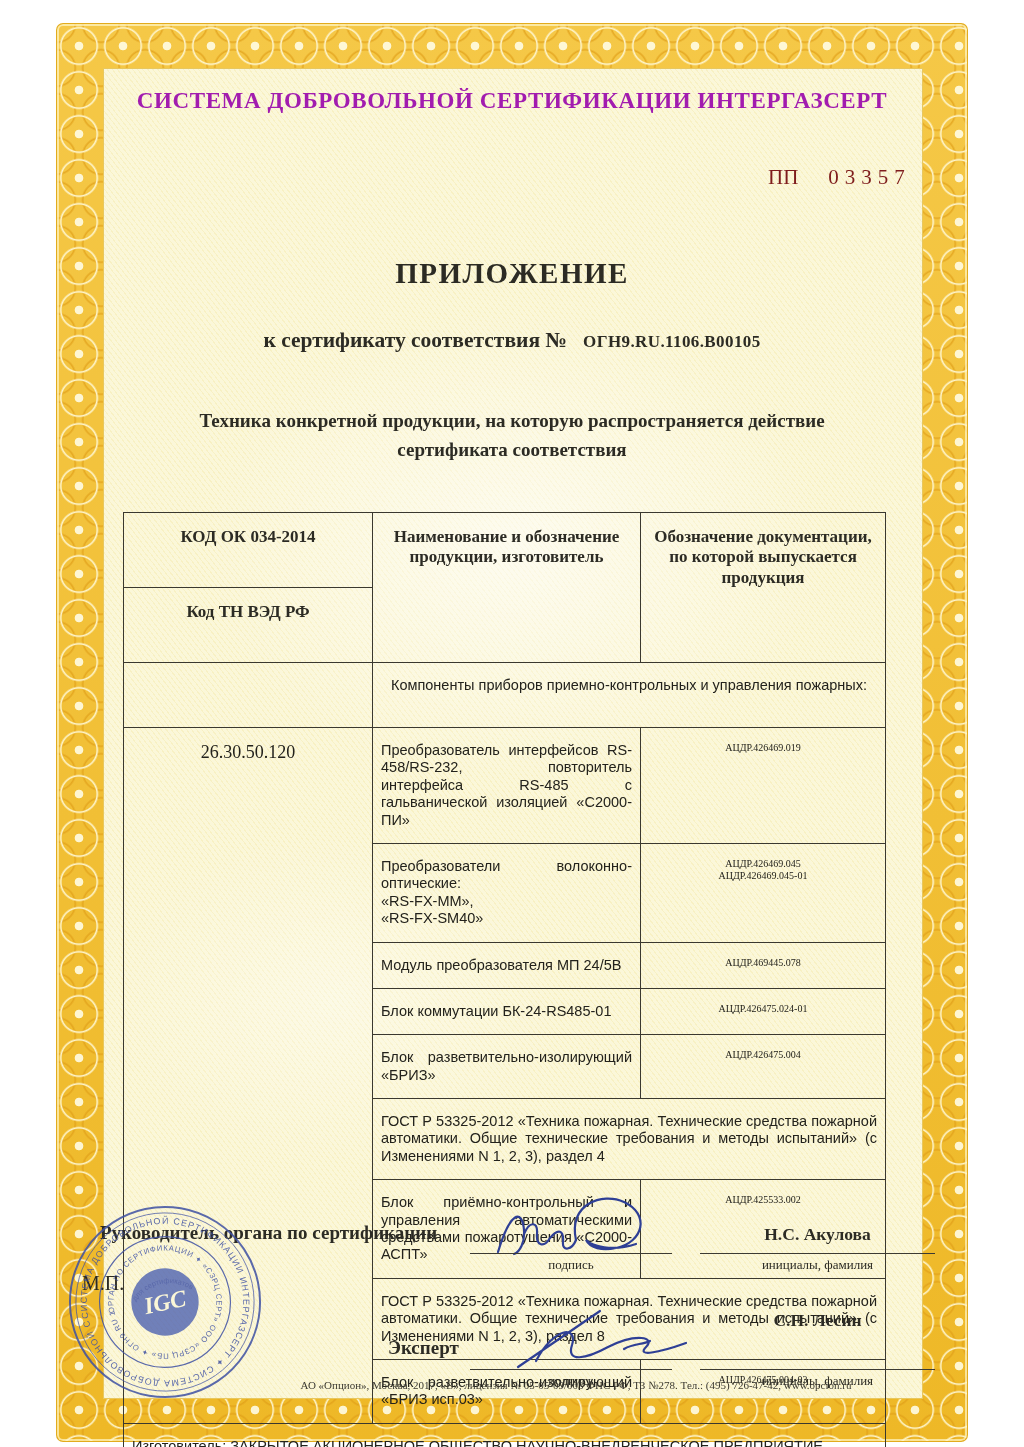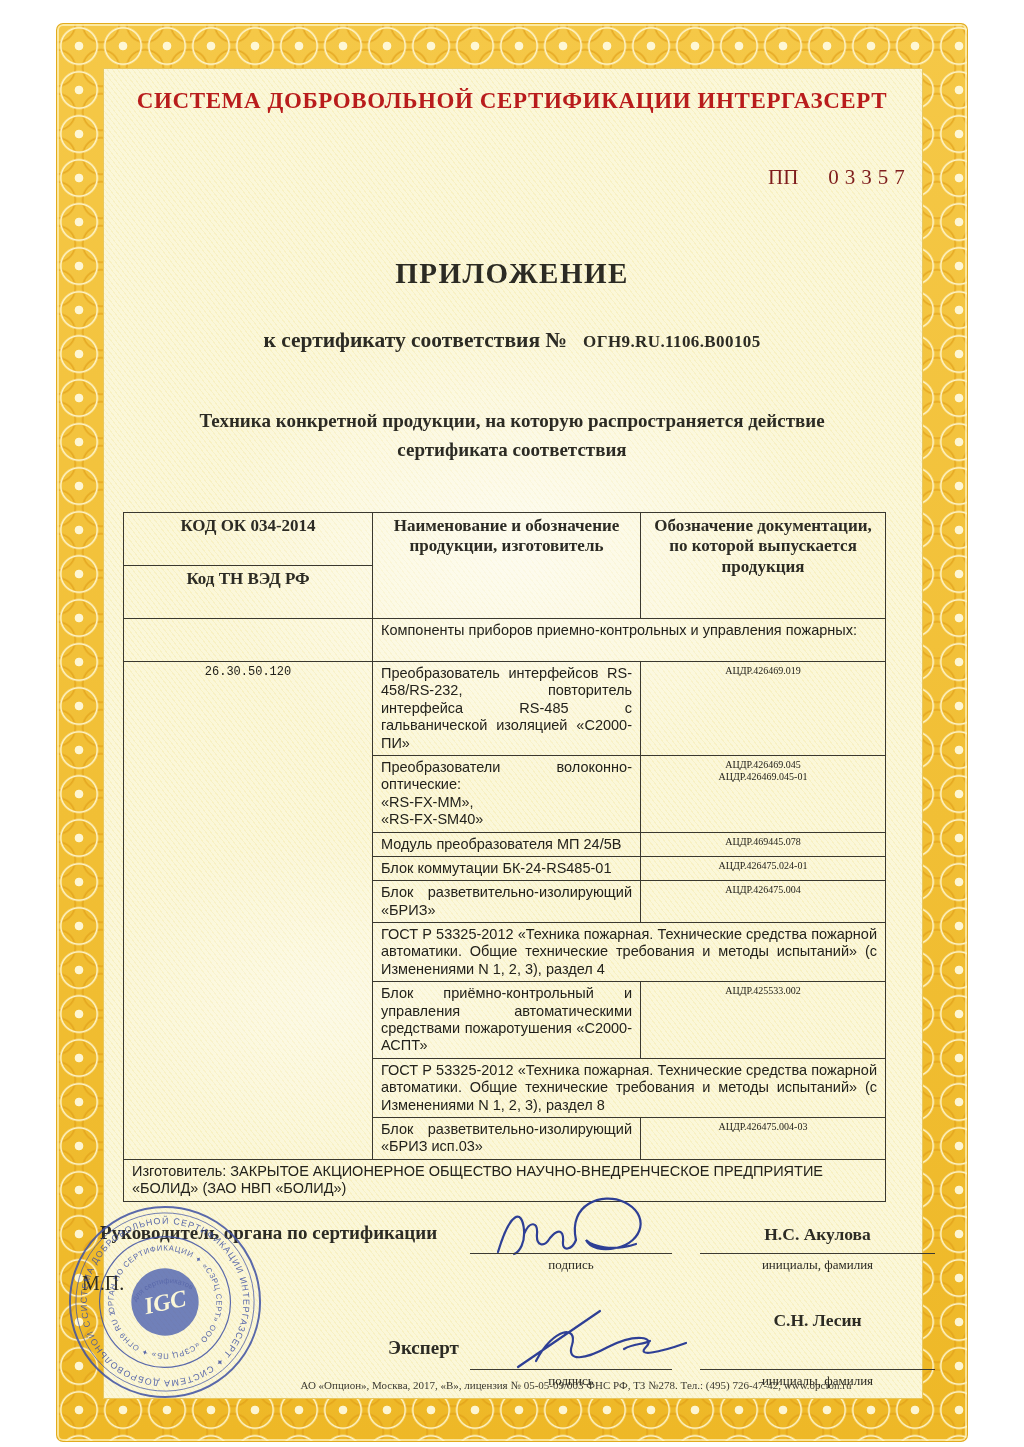--- a/index.html
+++ b/index.html
@@ -26,40 +26,40 @@
     position:absolute;left:103px;top:68px;width:818px;height:1329px;
     background-color:#fbf7d9;
     background-image:
       radial-gradient(ellipse 430px 330px at 50% 36%, rgba(255,255,255,.6), rgba(255,255,255,0) 72%),
       radial-gradient(ellipse 300px 220px at 28% 70%, rgba(255,255,255,.35), rgba(255,255,255,0) 75%),
       repeating-linear-gradient(52deg, rgba(236,214,110,.20) 0 1px, rgba(255,255,255,0) 1px 4px);
     border:1px solid #e8c75e;
   }
   
   .sys-title{position:absolute;left:0;right:0;top:88px;text-align:center;
-    font-size:23px;font-weight:bold;letter-spacing:.6px;color:#b91c1c;}
+    font-size:23px;font-weight:bold;letter-spacing:.6px;color:#a21caf;}
   .doc-code{position:absolute;left:768px;top:165px;font-size:21px;color:#7f1d1d;white-space:nowrap;}
   .doc-code .num{letter-spacing:6px;margin-left:30px;}
   .main-title{position:absolute;left:0;right:0;top:257px;text-align:center;
     font-size:29px;font-weight:bold;letter-spacing:1.5px;color:#2c2b24;}
   .cert-line{position:absolute;left:0;right:0;top:328px;text-align:center;color:#2c2b24;}
   .cert-line .lbl{font-size:21.5px;font-weight:bold;}
   .cert-line .num{font-size:17px;font-weight:bold;margin-left:16px;letter-spacing:.4px;}
   .subtitle{position:absolute;left:92px;width:840px;top:407px;text-align:center;
     font-size:19px;font-weight:bold;line-height:1.5;white-space:pre-line;color:#2c2b24;}
   
   table.products{position:absolute;left:123px;top:512px;width:762px;
     border-collapse:collapse;table-layout:fixed;
     font-family:"Liberation Sans", sans-serif;font-size:14.5px;color:#23221c;}
-  table.products td{border:1px solid #3a382f;padding:3px 8px;vertical-align:top;line-height:1.2;}
+  table.products td{border:1px solid #3a382f;padding:14px 8px;vertical-align:top;line-height:1.2;}
   td.hd{font-family:"Liberation Serif", serif;font-size:17px;font-weight:bold;
     text-align:center;vertical-align:middle;line-height:1.35;height:46px;color:#2c2b24;}
   td.empty{height:36px;}
-  td.section{vertical-align:middle;height:36px;}
-  td.code{font-family:Liberation Mono, monospace;font-size:12px;text-align:center;vertical-align:middle;}
+  td.section{vertical-align:middle;height:36px;text-align:center;}
+  td.code{font-family:Liberation Serif, serif;font-size:18px;text-align:center;vertical-align:middle;}
   td.prod{text-align:justify;}
   td.doc{font-family:"Liberation Serif", serif;font-size:10px;text-align:center;vertical-align:middle;}
   td.gost{text-align:justify;}
   td.mfr{padding:5px 9px;line-height:1.3;}
   .pre{white-space:pre-line;}
   
   .role{position:absolute;font-size:19px;font-weight:bold;color:#2c2b24;white-space:nowrap;}
   .role.head{left:100px;top:1222px;}
   .role.expert{left:388px;top:1337px;}
   .sig-line{position:absolute;border-top:1.5px solid #3c3a32;}

